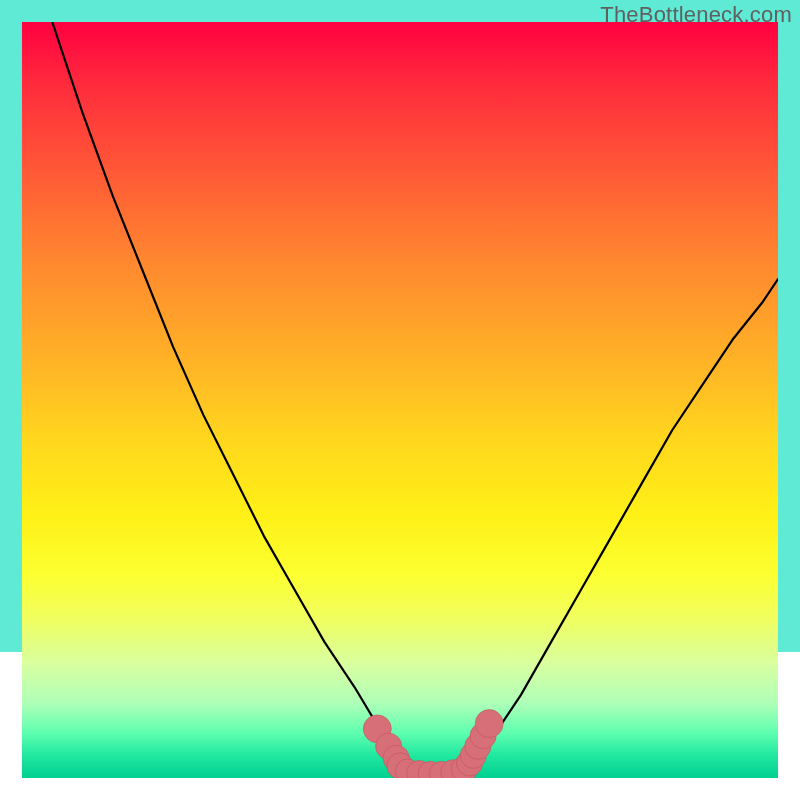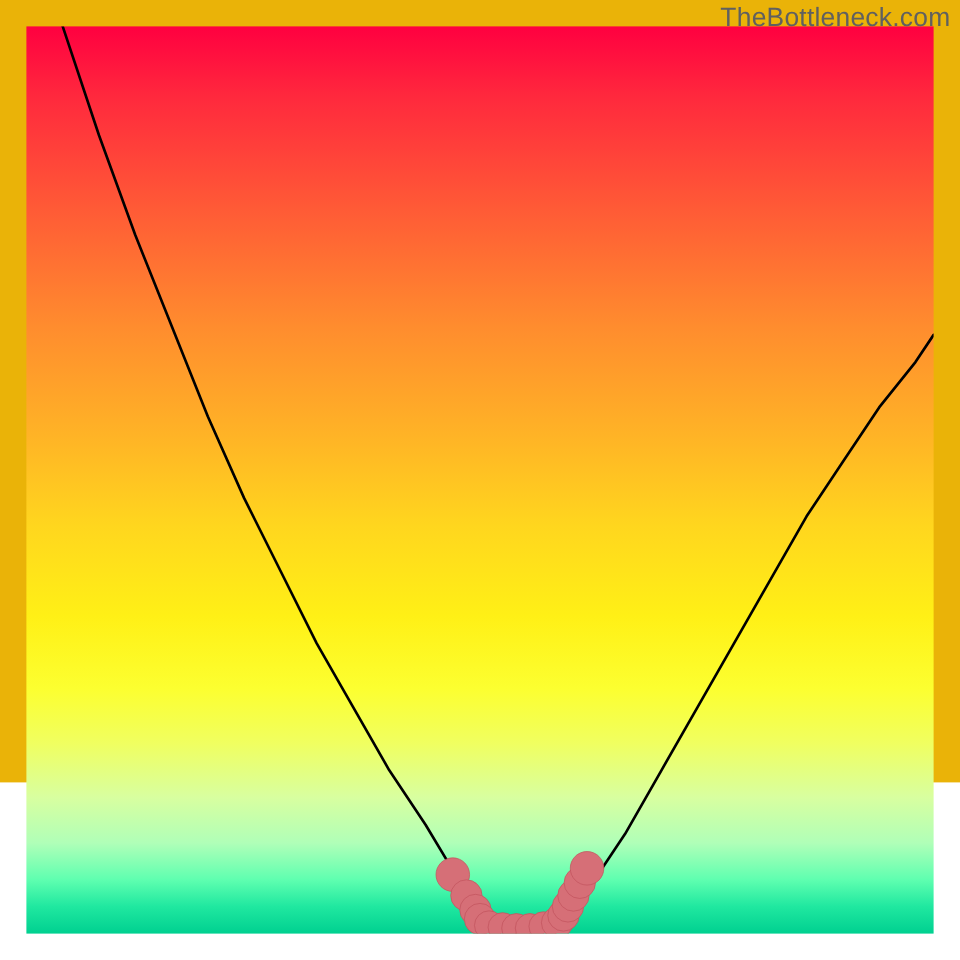--- a/index.html
+++ b/index.html
@@ -1,20 +1,20 @@
 <!DOCTYPE html>
 <html><head>
 <meta charset="utf-8">
 <style>
   * { margin: 0; padding: 0; box-sizing: border-box; }
   html, body { width: 800px; height: 800px; overflow: hidden; }
   .frame {
     width: 800px;
     height: 652px;
-    background: #eab308;
+    background: #5eead4;
     position: relative;
   }
   .plot-area {
     position: absolute;
     left: 22px;
     top: 22px;
     width: 756px;
     height: 756px;
     background: linear-gradient(
       to bottom,

